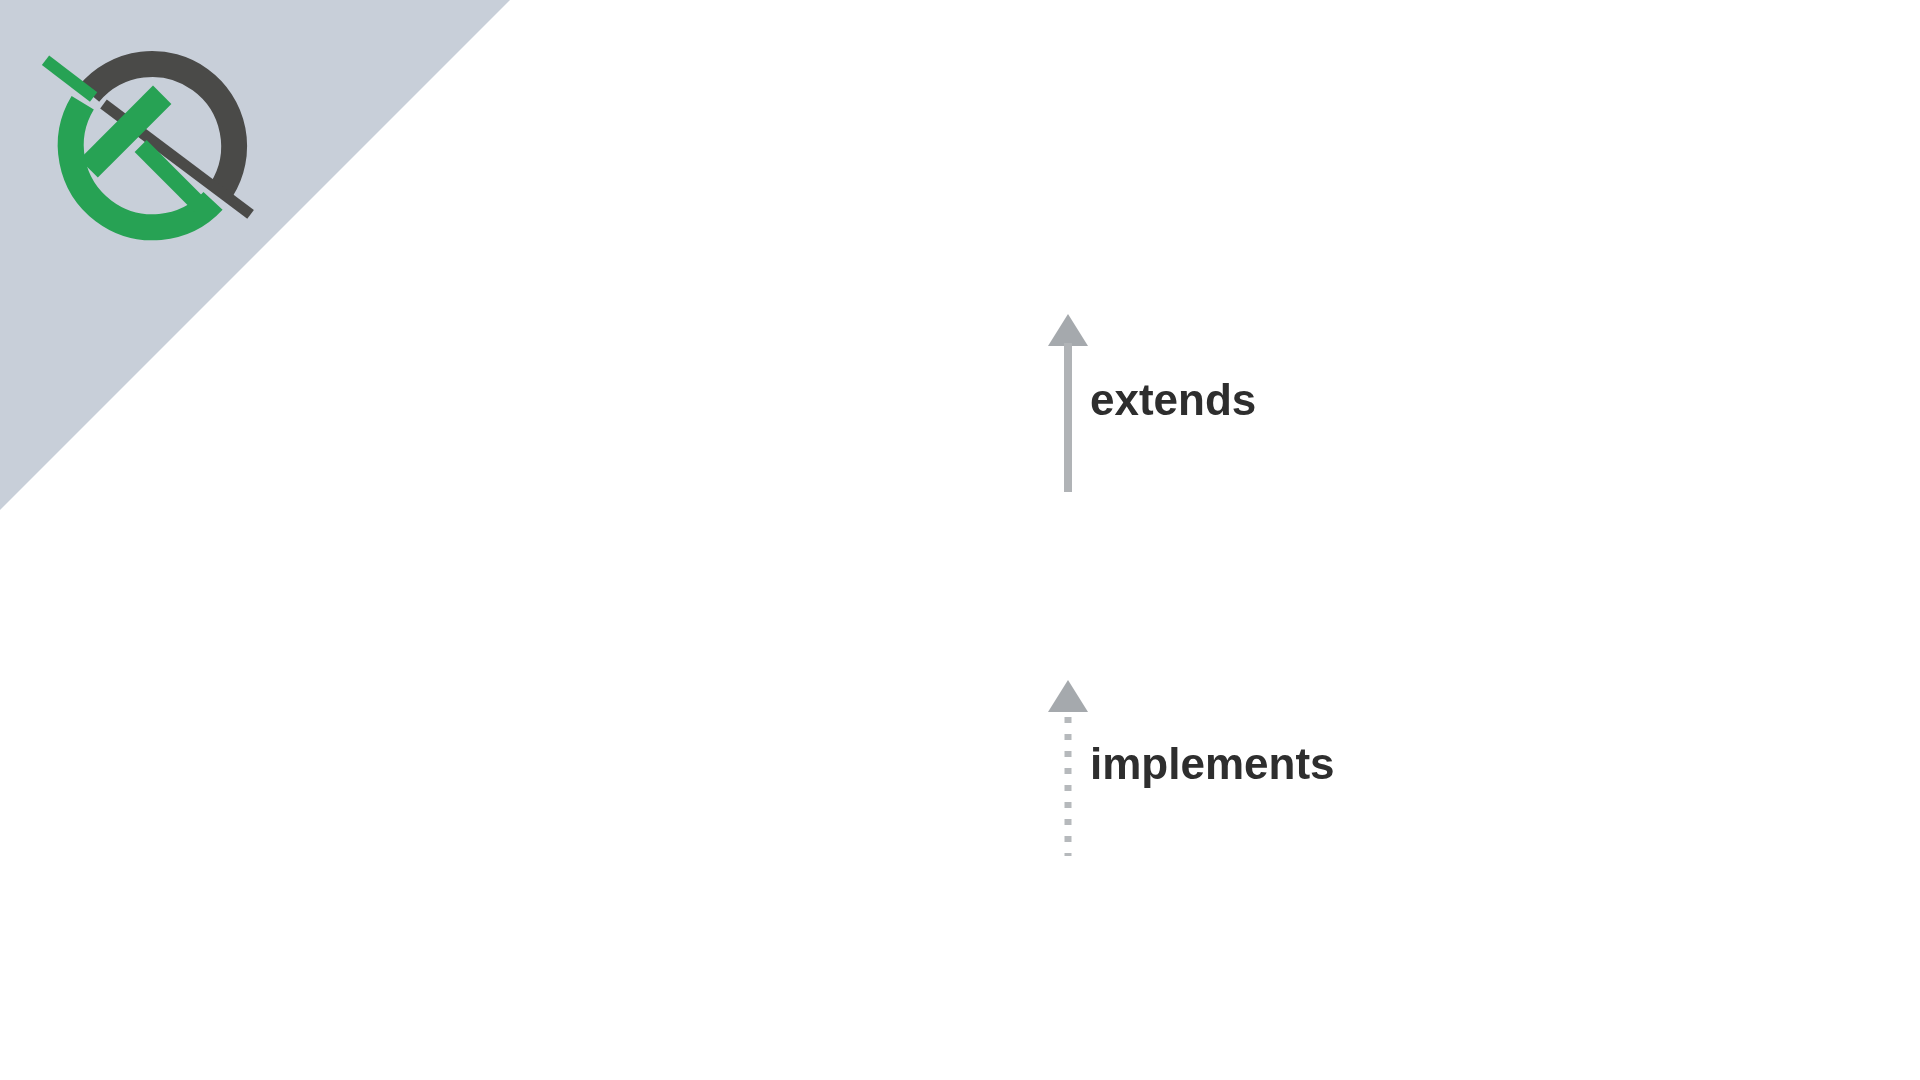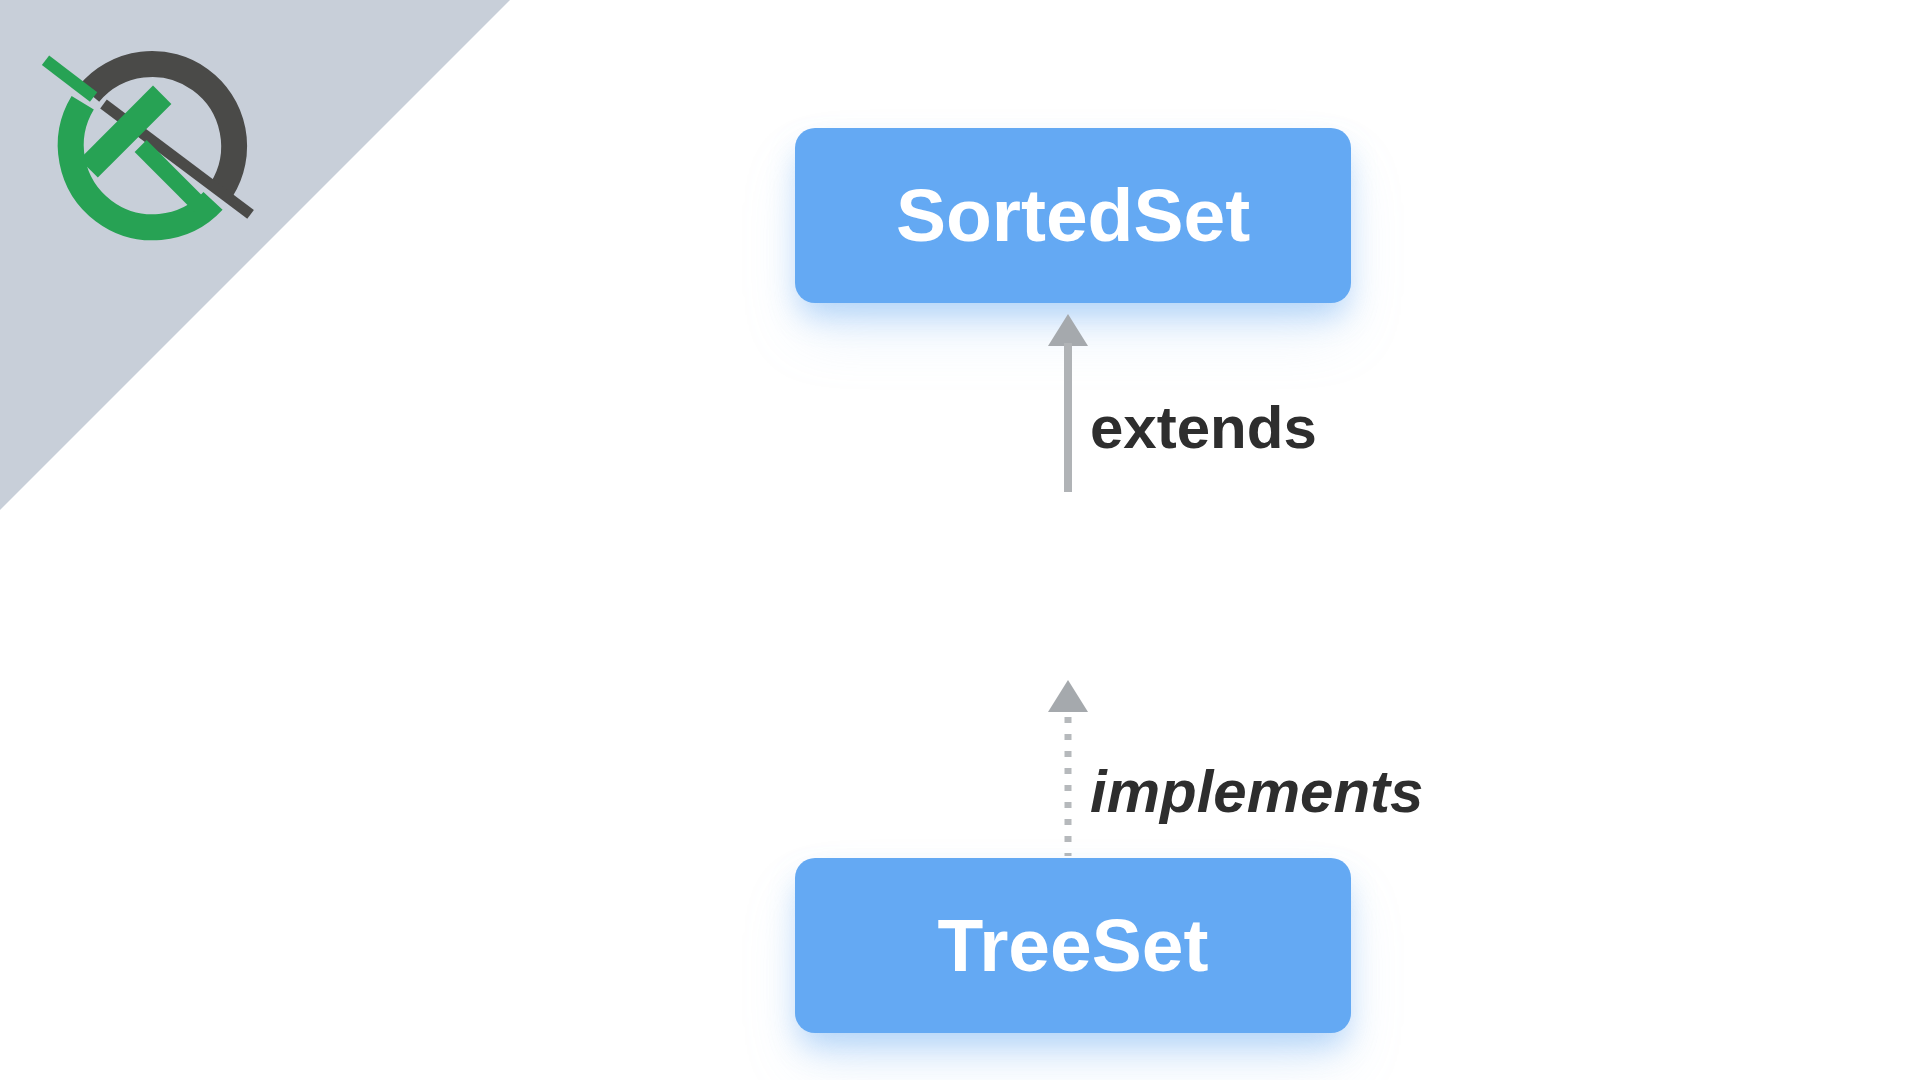--- a/index.html
+++ b/index.html
@@ -41,59 +41,53 @@
   .node-navigableset{top:493px;}
   .node-treeset{top:858px;}
   
   .edge{position:absolute;left:1038px;width:60px;overflow:visible;}
   .edge-extends{top:313px;height:180px;}
   .edge-implements{top:679px;height:178px;}
   .edge-head{fill:var(--edge_head,#a5a9ad);}
   .edge-line-solid{stroke:var(--edge_line,#b0b3b6);stroke-width:8;}
   .edge-line-dotted{stroke:var(--edge_dotted,#b6b9bc);stroke-width:7;stroke-dasharray:6 11;}
   .edge-label{
-    position:absolute;left:1090px;font-size:60px;font-weight:700;line-height:1;
-    color:var(--label_text,#2e2e2e);white-space:nowrap;margin-top:20px;
+    position:absolute;left:1090px;font-size:44px;font-weight:700;line-height:1;
+    color:var(--label_text,#2e2e2e);white-space:nowrap;
   }
   .edge-label-extends{top:378px;}
-  .edge-label-implements{top:742px;font-style:italic;}
+  .edge-label-implements{top:742px;}
 </style>
 </head>
 <body>
 
 <div class="stage">
 
   <div class="corner-triangle"></div>
 
   <svg class="logo" viewBox="0 0 240 240" aria-hidden="true">
     <g transform="rotate(-45 120 120)">
       <path class="lg-arc-dark" d="M111.4 38.4 A82 82 0 0 1 137 200"></path>
       <path class="lg-arc-green" d="M100.2 40.4 A82 82 0 0 0 122.9 202"></path>
       <line class="lg-slash-green" x1="104" y1="-16" x2="112" y2="44"></line>
       <line class="lg-slash-dark" x1="114" y1="56" x2="140" y2="238"></line>
       <rect class="lg-bar" x="58" y="78" width="104" height="26"></rect>
       <rect class="lg-bar" x="102" y="112" width="17" height="84"></rect>
     </g>
   </svg>
 
 
-  <div class="node node-sortedset">
-    <span>SortedSet</span>
-  </div>
 
   <svg class="edge edge-extends" viewBox="0 0 60 180" aria-hidden="true">
     <polygon class="edge-head" points="30,1 10,33 50,33"></polygon>
     <line class="edge-line-solid" x1="30" y1="30" x2="30" y2="179"></line>
   </svg>
   <div class="edge-label edge-label-extends">extends</div>
 
 
   <svg class="edge edge-implements" viewBox="0 0 60 178" aria-hidden="true">
     <polygon class="edge-head" points="30,1 10,33 50,33"></polygon>
     <line class="edge-line-dotted" x1="30" y1="38" x2="30" y2="177"></line>
   </svg>
   <div class="edge-label edge-label-implements">implements</div>
 
-  <div class="node node-treeset">
-    <span>TreeSet</span>
-  </div>
 
 </div>
 
 </body></html>

